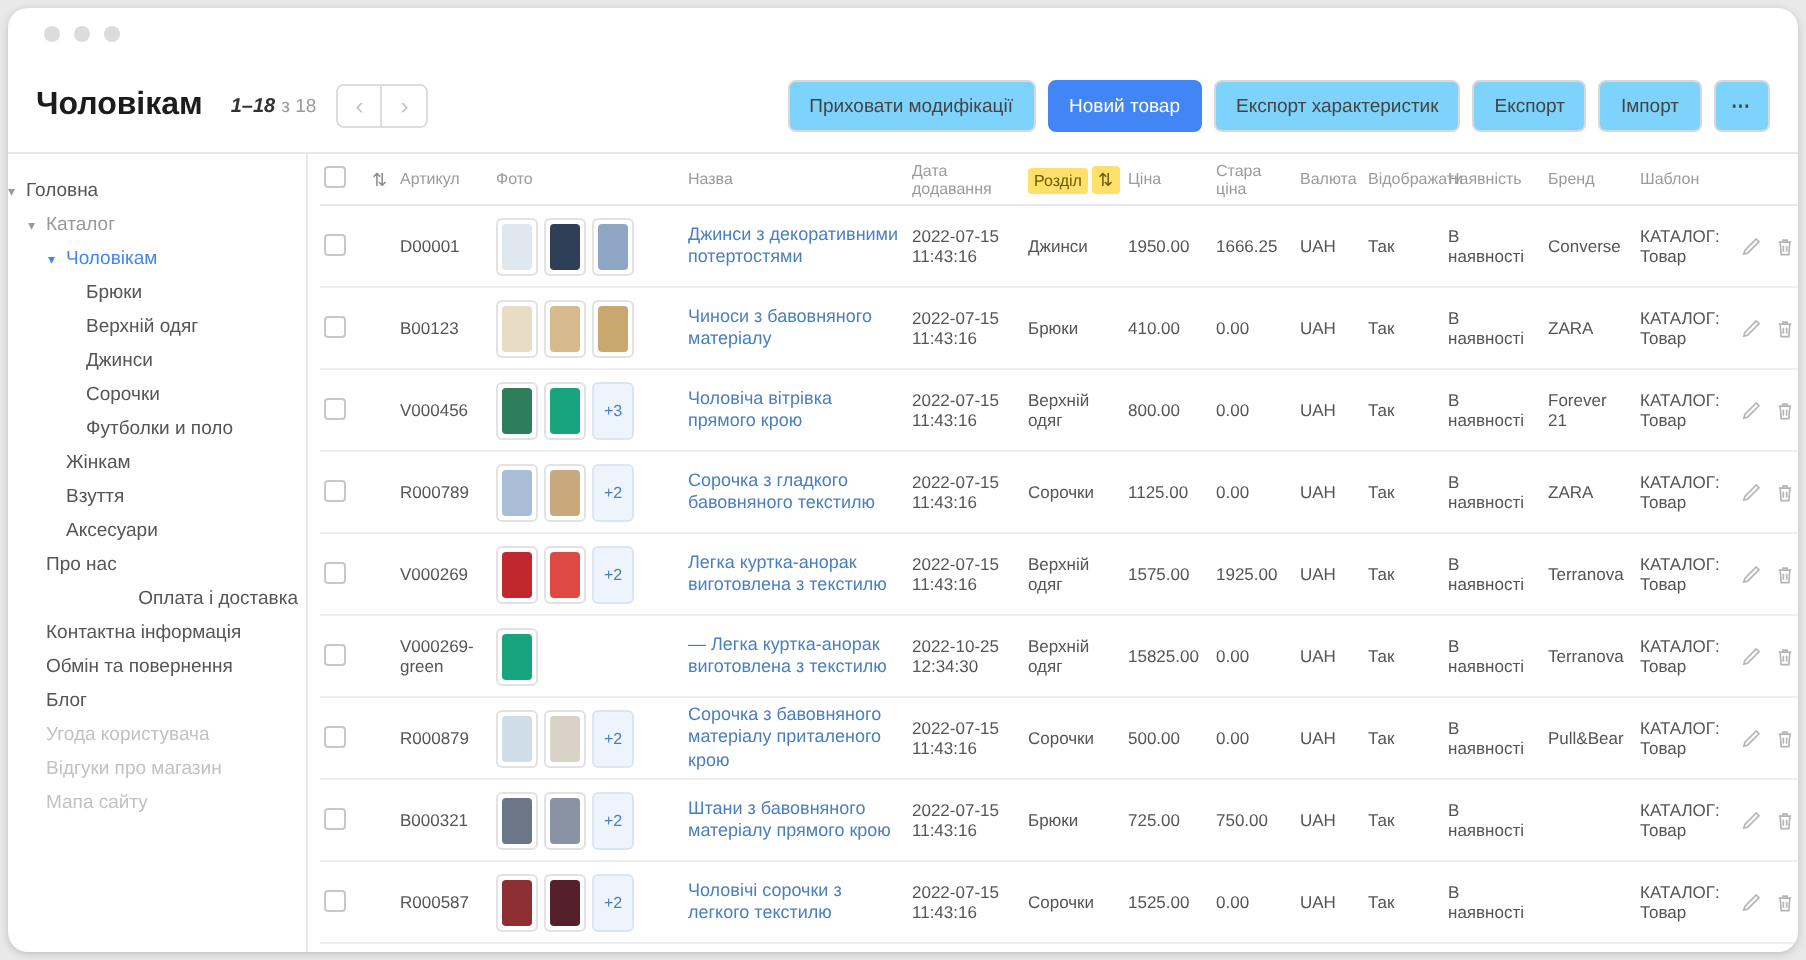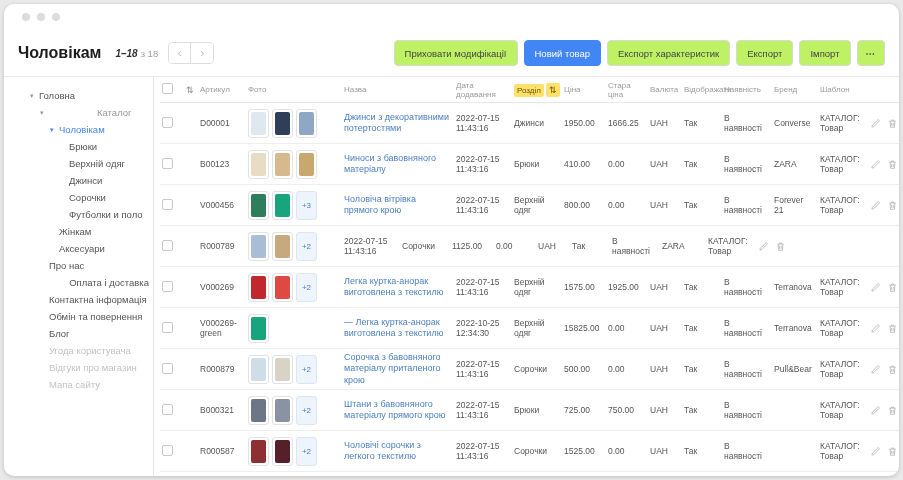--- a/index.html
+++ b/index.html
@@ -21,30 +21,30 @@
   .header { height: 46px; display: flex; align-items: center; padding: 0 14px; flex: none; }
   .page-title { font-size: 16px; font-weight: bold; color: #1c1c1c; margin-right: 14px; }
   .pag { display: flex; align-items: center; font-size: 9.5px; color: #9a9a9a; }
   .pag b { color: #333; margin-right: 3px; font-size: 10px; font-style: italic; }
   .pag-nav { display: flex; margin-left: 10px; border: 1px solid #ddd; border-radius: 4px; overflow: hidden; }
   .pag-btn { width: 22px; height: 20px; display: flex; align-items: center; justify-content: center;
              color: #c3c3c3; font-size: 12px; background: #fff; cursor: pointer; }
   .pag-btn:first-child { border-right: 1px solid #ddd; }
   .spacer { flex: 1; }
   .btn { height: 26px; padding: 0 10px; font-size: 9.5px; border: 1px solid #d8d8d8; border-radius: 4px;
-         background: #bef264; color: #444; margin-left: 6px; display: flex; align-items: center; cursor: pointer;
+         background: #7dd3fc; color: #444; margin-left: 6px; display: flex; align-items: center; cursor: pointer;
          font-family: "Liberation Sans", sans-serif; white-space: nowrap; }
   .btn.primary { background: #4285f4; border-color: #4285f4; color: #fff; }
   .btn.more { padding: 0 8px; font-weight: bold; letter-spacing: 1px; }
 
   
   .content { flex: 1; display: flex; border-top: 1px solid #e8e8e8; overflow: hidden; }
 
   
-  .sidebar { width: 150px; flex: none; border-right: 1px solid #e8e8e8; padding: 10px 4px 6px 26px; overflow: hidden; }
+  .sidebar { width: 150px; flex: none; border-right: 1px solid #e8e8e8; padding: 10px 4px 6px 0; overflow: hidden; }
   .side-item { display: flex; align-items: center; height: 17px; font-size: 9.5px; color: #555; cursor: pointer; white-space: nowrap; }
   .side-item .caret { width: 9px; font-size: 7px; color: #9a9a9a; flex: none; }
   .side-item.state-muted .slabel { color: #999; }
   .side-item.state-active .slabel { color: #4285f4; }
   .side-item.state-active .caret { color: #4285f4; }
   .side-item.state-disabled .slabel { color: #c2c2c2; }
 
   
   .tablewrap { flex: 1; overflow: hidden; padding-left: 6px; }
   .thead { display: flex; align-items: center; height: 26px; border-bottom: 1px solid #e8e8e8;
@@ -102,21 +102,21 @@
     <button class="btn more">⋯</button>
   </div>
 
   <div class="content">
 
     <div class="sidebar">
         <div class="side-item state-normal" style="padding-left: 0px;">
     <span class="caret">▾</span>
     <span class="slabel">Головна</span>
   </div>
-        <div class="side-item state-muted" style="padding-left: 10px; gap: 48px;">
+        <div class="side-item state-muted" style="padding-left: 10px;">
     <span class="caret">▾</span>
     <span class="slabel">Каталог</span>
   </div>
         <div class="side-item state-active" style="padding-left: 20px;">
     <span class="caret">▾</span>
     <span class="slabel">Чоловікам</span>
   </div>
         <div class="side-item state-normal" style="padding-left: 30px;">
     <span class="caret"></span>
     <span class="slabel">Брюки</span>
@@ -133,20 +133,24 @@
     <span class="caret"></span>
     <span class="slabel">Сорочки</span>
   </div>
         <div class="side-item state-normal" style="padding-left: 30px;">
     <span class="caret"></span>
     <span class="slabel">Футболки и поло</span>
   </div>
         <div class="side-item state-normal" style="padding-left: 20px;">
     <span class="caret"></span>
     <span class="slabel">Жінкам</span>
+  </div>
+        <div class="side-item state-normal" style="padding-left: 20px;">
+    <span class="caret"></span>
+    <span class="slabel">Взуття</span>
   </div>
         <div class="side-item state-normal" style="padding-left: 20px;">
     <span class="caret"></span>
     <span class="slabel">Аксесуари</span>
   </div>
         <div class="side-item state-normal" style="padding-left: 10px;">
     <span class="caret"></span>
     <span class="slabel">Про нас</span>
   </div>
         <div class="side-item state-normal" style="padding-left: 10px; justify-content: flex-end;">
@@ -336,20 +340,23 @@
               <span class="photos">
                 <span class="thumb">
                   <span class="thumb-in" style="background: rgb(169, 189, 214);"></span>
                 </span>
                 <span class="thumb">
                   <span class="thumb-in" style="background: rgb(200, 169, 126);"></span>
                 </span>
                 <span class="thumb more-badge">+2</span>
               </span>
             </div>
+    <div class="c w-name">
+              <a class="name-link">Сорочка з гладкого бавовняного текстилю</a>
+            </div>
     <div class="c w-date">2022-07-15 11:43:16</div>
     <div class="c w-cat">Сорочки</div>
     <div class="c w-price">1125.00</div>
     <div class="c w-old">0.00</div>
     <div class="c w-cur">UAH</div>
     <div class="c w-disp">Так</div>
     <div class="c w-avail">В наявності</div>
     <div class="c w-brand">ZARA</div>
     <div class="c w-tmpl">КАТАЛОГ: Товар</div>
     <div class="c w-act">

